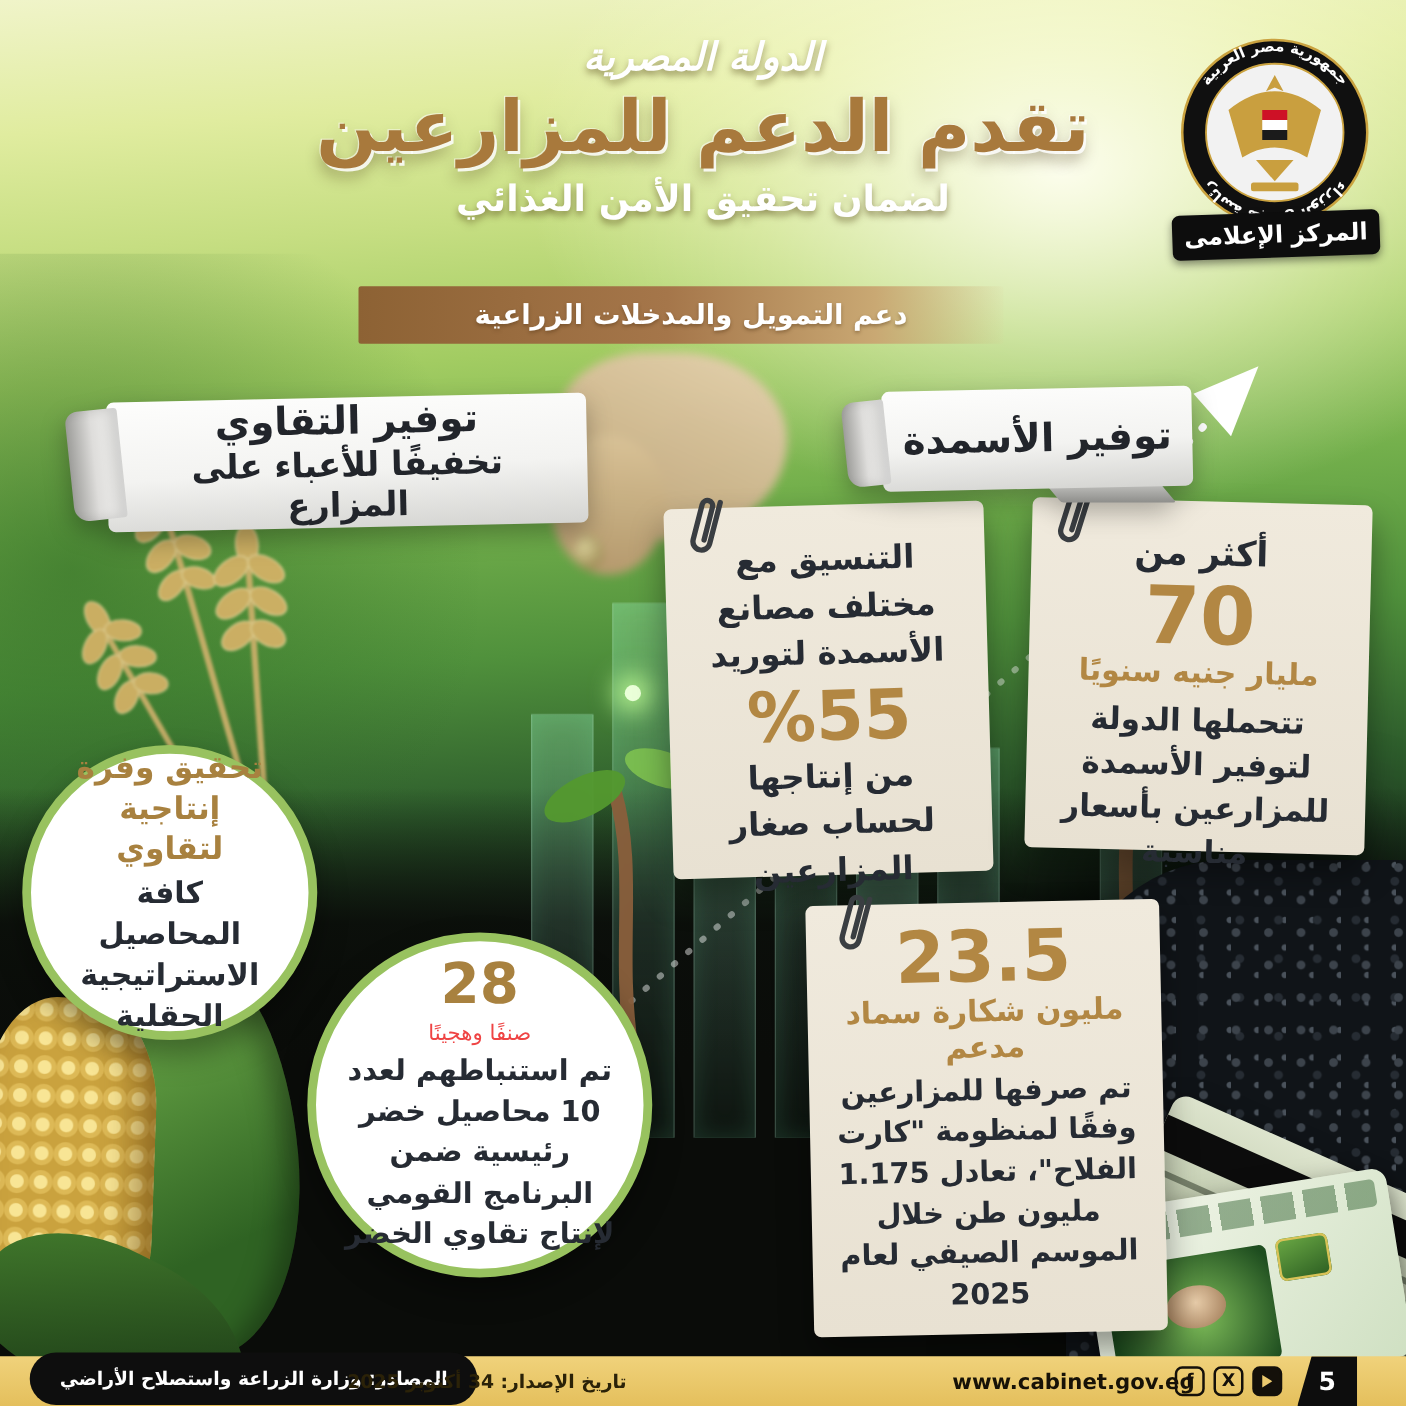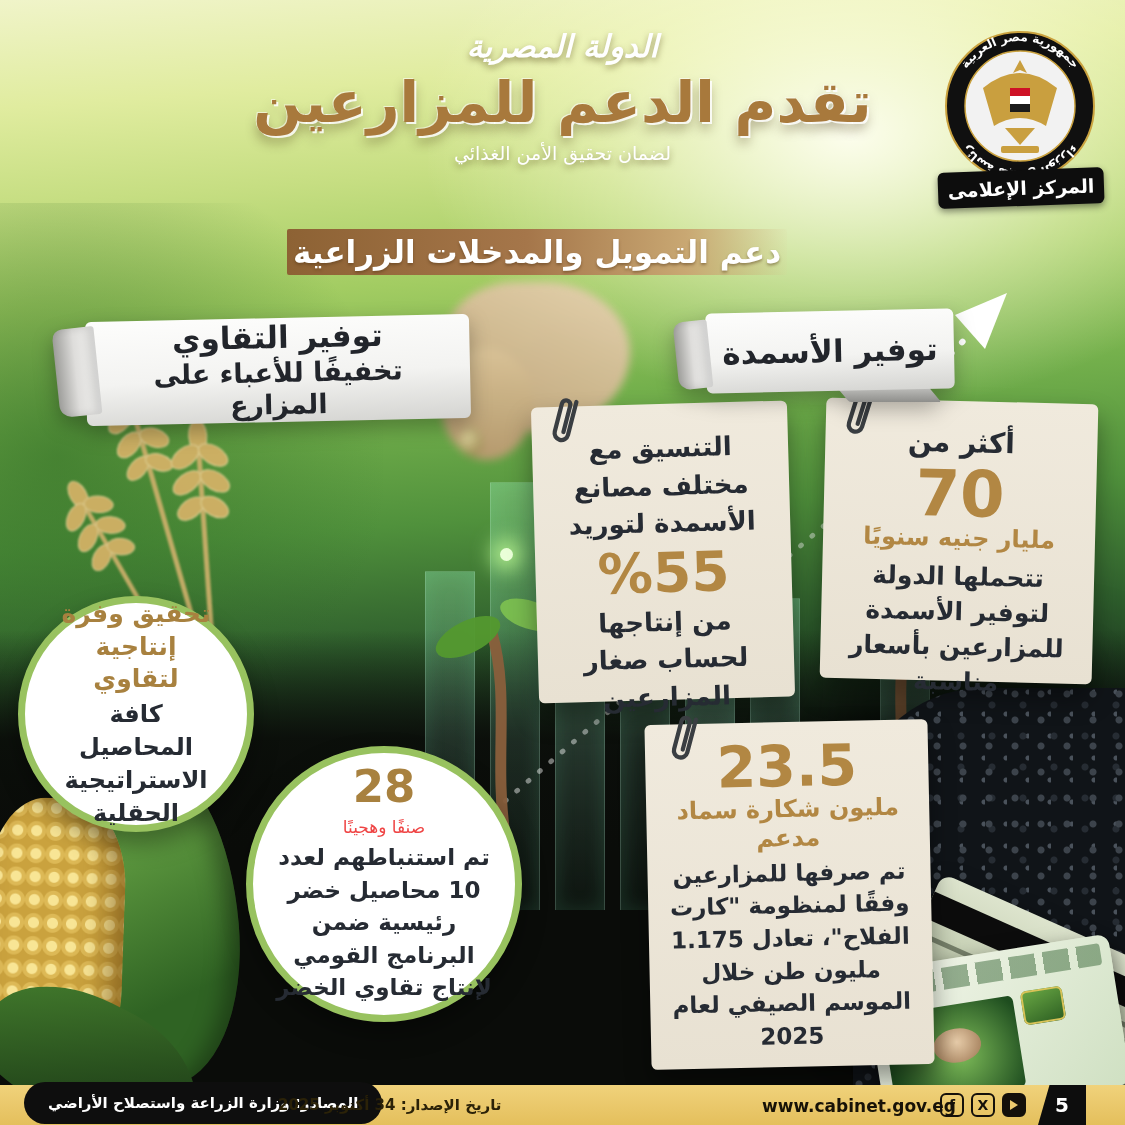--- a/index.html
+++ b/index.html
@@ -80,25 +80,25 @@
     background:repeating-linear-gradient(90deg,rgba(40,90,40,.45) 0 26px,rgba(0,0,0,0) 26px 34px);}
 
   
   .rise-arrow{position:absolute;left:845px;top:285px;z-index:4;}
 
   
   .titles{position:absolute;left:160px;right:160px;top:28px;text-align:center;z-index:7;}
   .t1{font-size:31px;font-weight:bold;color:#fff;text-shadow:0 3px 6px rgba(80,65,20,.5);font-style:italic;}
   .t2{font-size:57px;font-weight:bold;color:#a8793c;margin-top:6px;line-height:1.15;
     text-shadow:2px 2px 0 rgba(255,255,255,.85),-1px -1px 0 rgba(255,255,255,.55),0 7px 12px rgba(60,40,10,.35);}
-  .t3{font-size:19px;font-weight:normal;color:#fff;margin-top:6px;text-shadow:0 3px 6px rgba(80,65,20,.55);}
+  .t3{font-size:29px;font-weight:bold;color:#fff;margin-top:6px;text-shadow:0 3px 6px rgba(80,65,20,.55);}
   .band-bar{position:absolute;left:287px;top:229px;width:500px;height:46px;z-index:6;border-radius:2px;
     background:linear-gradient(90deg,#8d6234 0%,#a5764a 48%,#c9a873 80%,rgba(224,202,152,.08) 100%);
-    display:flex;align-items:center;justify-content:center;color:#fff;font-size:31px;font-weight:bold;
-    text-shadow:0 2px 3px rgba(80,50,20,.45);}
+    display:flex;align-items:center;justify-content:center;color:#fff;font-size:22px;font-weight:bold;
+    text-shadow:0 2px 3px rgba(80,50,20,.45);padding-left:16px;}
 
   
   .logo{position:absolute;left:933px;top:26px;width:175px;height:185px;z-index:7;}
   .logo-banner{position:absolute;left:938px;top:170px;width:166px;height:36px;z-index:8;
     background:#0d0d0d;color:#fff;font-size:19px;font-weight:bold;transform:rotate(-2deg);
     display:flex;align-items:center;justify-content:center;border-radius:6px;
     box-shadow:0 3px 7px rgba(0,0,0,.45);}
 
   
   .ribbon{position:absolute;z-index:6;filter:drop-shadow(0 8px 10px rgba(0,0,0,.28));}

